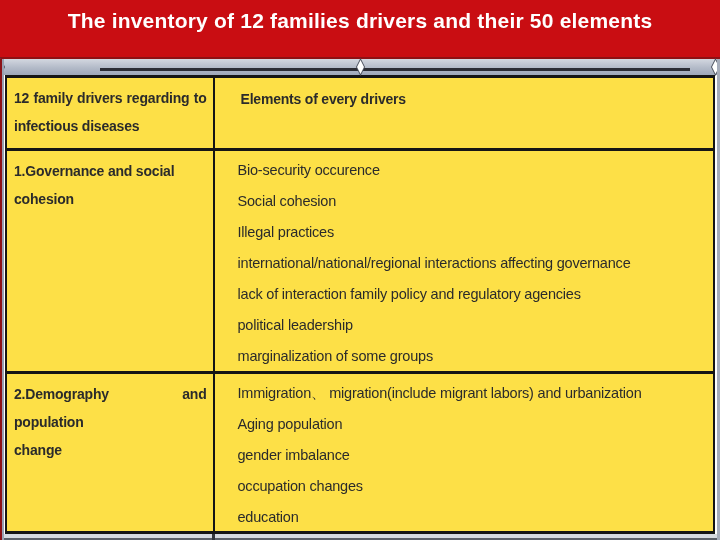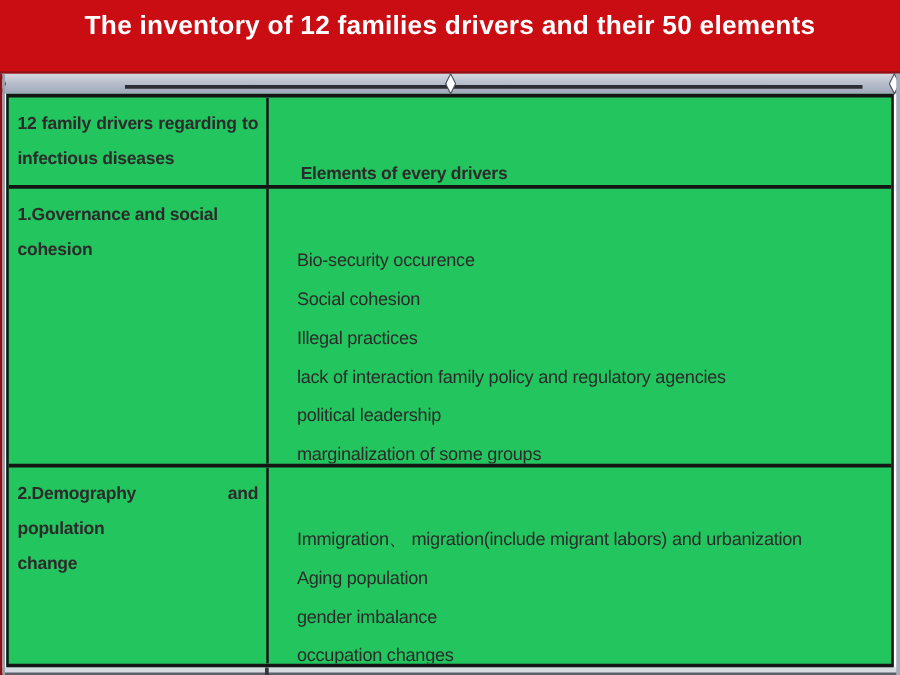--- a/index.html
+++ b/index.html
@@ -54,42 +54,42 @@
   .edge-left-red  { left:0; top:59px; width:2px;  height:481px; background:#8c1216; z-index:6; }
   .edge-left-gray { left:2px; top:59px; width:2px; height:481px; background:#99a1b1; z-index:6; }
   .edge-right-gray{ right:0; top:59px; width:3px; height:481px; background:#a6adbb; z-index:6; }
 
   
   .table {
     position:absolute; left:5px; top:75px; width:710px; height:459px;
     box-sizing:border-box;
     border:3px solid #151515;
     border-left-width:2.5px; border-right-width:2.5px;
-    background:#22c55e;
+    background:#fde047;
     display:flex; flex-direction:column;
     overflow:hidden;
   }
   .thead { display:flex; height:70px; border-bottom:3px solid #151515; font-weight:bold; }
   .tbody { flex:1; display:flex; flex-direction:column; overflow:hidden; }
   .trow  { display:flex; overflow:hidden;gap:12px; }
   .tbody > .trow:first-child { height:220px; flex:none; border-bottom:3px solid #151515; }
   .tbody > .trow:nth-child(2){ flex:1; }
 
   .cell { box-sizing:border-box; overflow:hidden; }
   .cell-driver {
     width:207.5px; flex:none;
     border-right:2.5px solid #151515;
     padding:6px 6px 0 7px;
     font-weight:bold; font-size:14px; line-height:28px;
     letter-spacing:-0.2px;
   }
   .thead .cell-driver { line-height:28px; padding-top:6px; }
   .cell-elements {
     flex:1; padding:4px 8px 0 11px;
-    font-size:14.5px; line-height:31px; letter-spacing:-0.2px;margin-top:39px;
+    font-size:14.5px; line-height:31px; letter-spacing:-0.2px;
   }
   .thead-elements { padding:8px 8px 0 26px; font-size:14px; line-height:27px; }
   .cell-driver > div, .cell-elements > div { white-space:nowrap; }
   .cell-driver > div { white-space:normal; }
   .jline { text-align:justify; text-align-last:justify; white-space:normal; }
 
   
   .bottom-strip {
     position:absolute; left:0; top:534px; width:720px; height:6px;
     background:#d6dae0;
@@ -139,20 +139,21 @@
     </div>
     <div class="tbody">
       <div class="trow">
           <div class="cell cell-driver">
             <div>1.Governance and social cohesion</div>
           </div>
           <div class="cell cell-elements">
             <div>Bio-security occurence</div>
             <div>Social cohesion</div>
             <div>Illegal practices</div>
+            <div>international/national/regional interactions affecting governance</div>
             <div>lack of interaction family policy and regulatory agencies</div>
             <div>political leadership</div>
             <div>marginalization of some groups</div>
           </div>
         </div>
         <div class="trow">
           <div class="cell cell-driver">
             <div class="jline">2.Demography and population</div>
             <div>change</div>
           </div>

